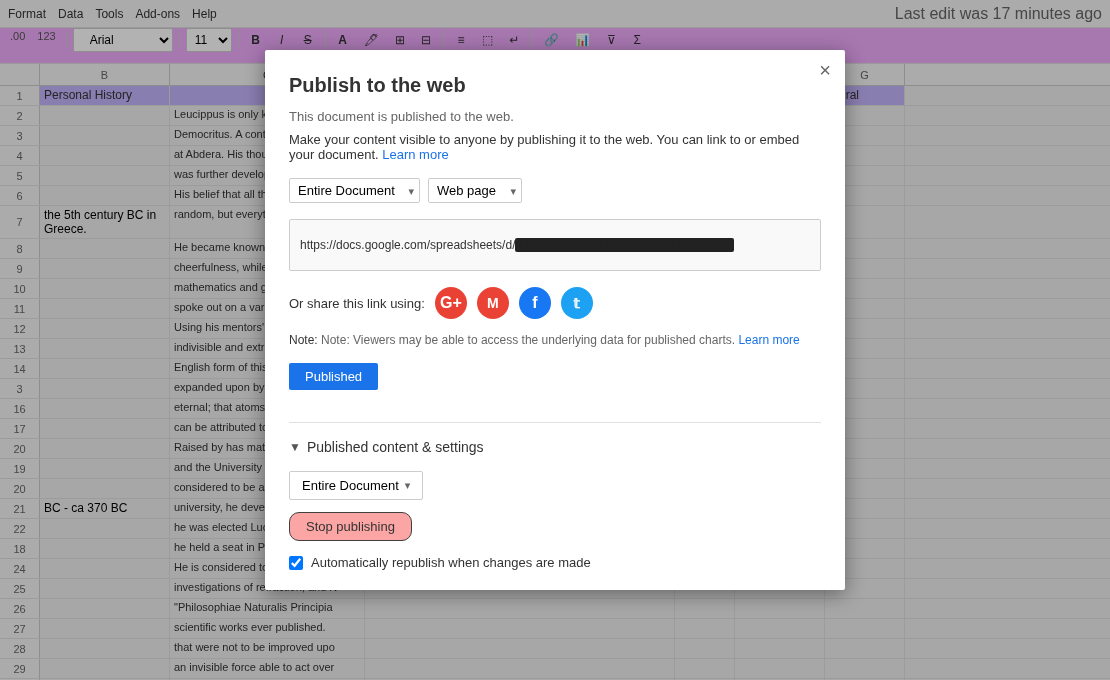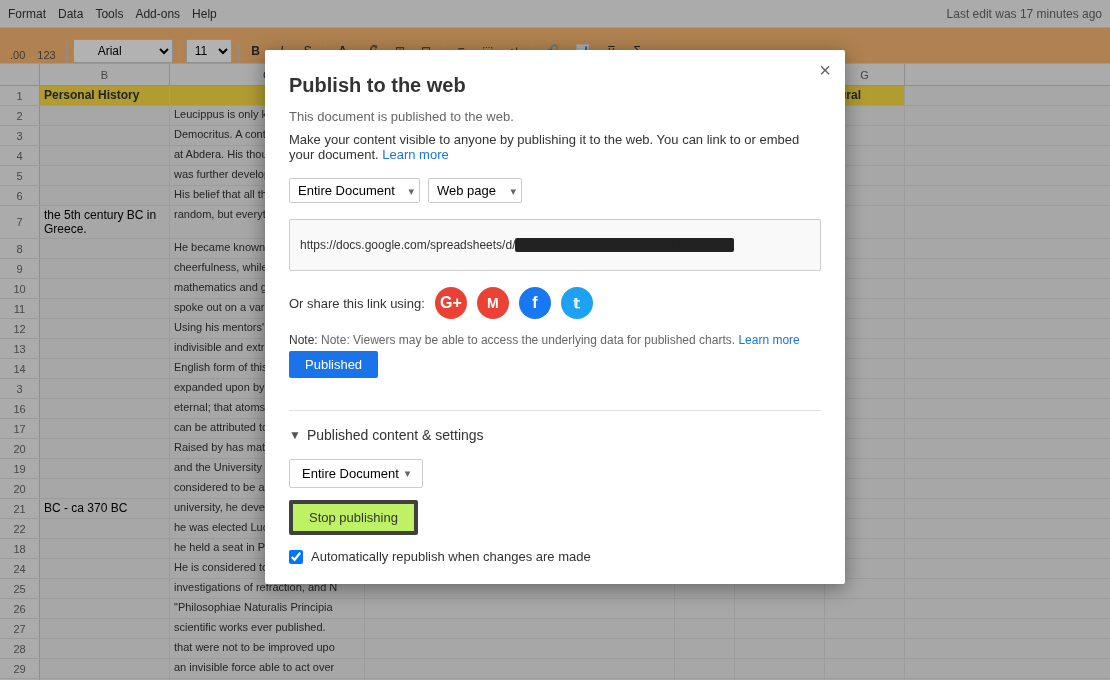--- a/index.html
+++ b/index.html
@@ -24,30 +24,30 @@
       gap: 12px;
       font-size: 12px;
       color: #333;
     }
     .toolbar-top span {
       cursor: pointer;
     }
     .toolbar-top .last-edit {
       margin-left: auto;
       color: #666;
-      font-size: 12px;
+      font-size: 16px;
     }
 
     
     .toolbar-format {
-      background: #fdba74;
+      background: #f0abfc;
       border-bottom: 1px solid #ddd;
       height: 36px;
       display: flex;
-      align-items: flex-end;
+      align-items: flex-start;
       padding: 0 6px;
       gap: 4px;
       font-size: 12px;
     }
     .toolbar-btn {
       padding: 2px 5px;
       border: 1px solid transparent;
       background: transparent;
       cursor: pointer;
       font-size: 12px;
@@ -57,21 +57,21 @@
       height: 24px;
       display: flex;
       align-items: center;
       justify-content: center;
     }
     .toolbar-btn.bold { font-weight: bold; }
     .toolbar-btn.italic { font-style: italic; }
     .toolbar-btn.strike { text-decoration: line-through; }
     .font-select {
       border: 1px solid #ccc;
-      padding: 2px 20px;
+      padding: 2px 12px;
       font-size: 12px;
       width: 100px;
       height: 24px;
       background: #fff;
       border-radius: 2px;
     }
     .font-size-select {
       border: 1px solid #ccc;
       padding: 2px 4px;
       font-size: 12px;
@@ -148,22 +148,22 @@
     }
     .cell-b { width: 130px; min-width: 130px; }
     .cell-c { width: 195px; min-width: 195px; font-size: 11px; color: #333; }
     .cell-d { width: 310px; min-width: 310px; font-size: 11px; color: #333; }
     .cell-e { width: 60px; min-width: 60px; }
     .cell-f { width: 90px; min-width: 90px; }
     .cell-g { width: 80px; min-width: 80px; }
 
     
     .header-row .cell {
-      background: #fde047;
-      font-weight: bold;
+      background: #c4b5fd;
+      font-weight: normal;
       font-size: 12px;
       color: #333;
     }
 
     
     .modal-overlay {
       position: absolute;
       top: 0; left: 0; right: 0; bottom: 0;
       background: rgba(0,0,0,0.3);
       z-index: 100;
@@ -319,21 +319,21 @@
     }
     .share-google { background: #e94235; }
     .share-gmail { background: #ea4335; }
     .share-facebook { background: #1877f2; }
     .share-twitter { background: #1da1f2; }
 
     
     .modal-note {
       font-size: 12px;
       color: #666;
-      margin-bottom: 4px;
+      margin-bottom: 16px;
     }
     .modal-note a { color: #1a73e8; text-decoration: none; }
     .modal-note strong { font-weight: normal; color: #333; }
 
     
     .btn-published {
       background: #1a73e8;
       color: #fff;
       border: none;
       padding: 6px 16px;
@@ -380,25 +380,25 @@
       width: fit-content;
     }
     .btn-dropdown::after {
       content: '▾';
       font-size: 11px;
       color: #666;
     }
 
     
     .btn-stop {
-      border: 4px solid #404040;
-      background: #bef264;
+      border: 1px solid #404040;
+      background: #fca5a5;
       padding: 6px 16px;
       font-size: 13px;
-      border-radius: 2px;
+      border-radius: 10px;
       cursor: pointer;
       color: #333;
       margin-bottom: 14px;
       width: fit-content;
     }
 
     
     .checkbox-row {
       display: flex;
       align-items: center;

